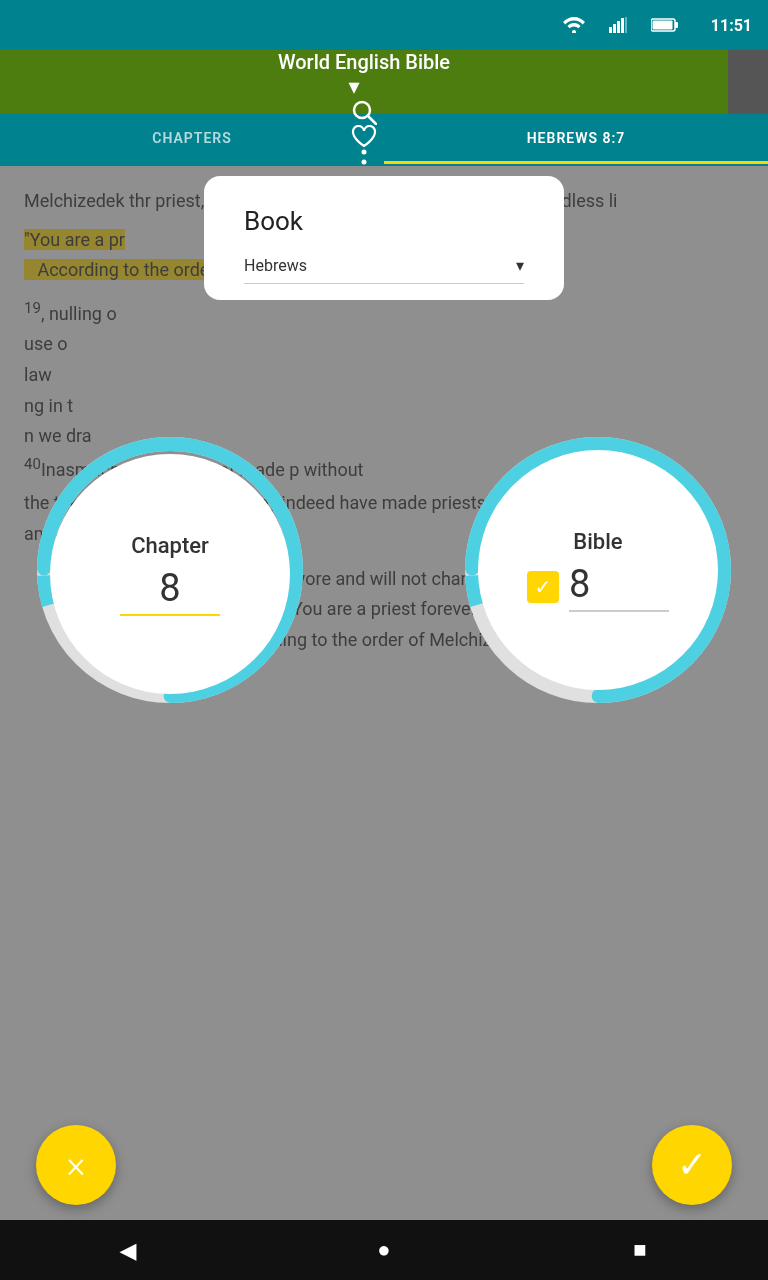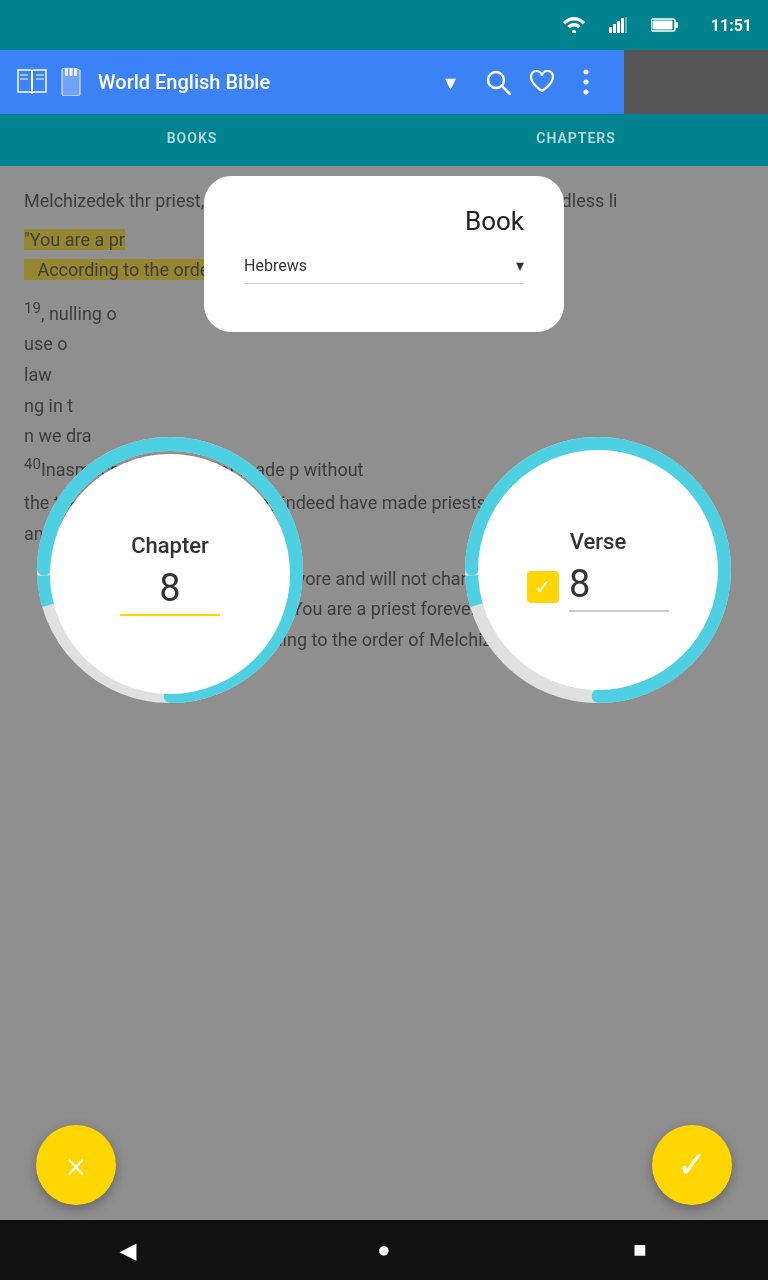--- a/index.html
+++ b/index.html
@@ -13,25 +13,26 @@
       display: flex; align-items: center; justify-content: flex-end;
       padding: 0 16px;
       color: white;
       font-size: 16px; font-weight: bold;
     }
     .status-bar .time { margin-left: 8px; }
     .status-icons { display: flex; align-items: center; gap: 24px; }
 
     
     .app-bar {
-      width: 624px; height: 64px;
-      background: #3b82f6;
+      width: 728px; height: 64px;
+      background: #4d7c0f;
       display: flex; align-items: center;
       padding: 0 16px;
       color: white;
+      flex-direction: column;
     }
     .app-bar .title { font-size: 20px; font-weight: 500; flex: 1; }
     .app-bar .icon-btn { width: 44px; height: 44px; display:flex; align-items:center; justify-content:center; cursor:pointer; }
 
     
     .tab-bar {
       width: 768px; height: 52px;
       background: #00838F;
       display: flex; align-items: stretch;
       border-bottom: 2px solid transparent;
@@ -79,24 +80,24 @@
       z-index: 10;
     }
 
     
     .book-dialog {
       position: absolute;
       top: 60px; left: 50%;
       transform: translateX(-50%);
       width: 360px;
       background: white;
-      border-radius: 27px;
-      padding: 30px 40px 48px;
+      border-radius: 16px;
+      padding: 30px 40px 16px;
       z-index: 20;
-      text-align: right;
+      text-align: left;
     }
     .book-dialog .dialog-title { font-size: 26px; font-weight: 400; color: #222; margin-bottom: 20px; }
     .book-dropdown {
       width: 100%;
       display: flex; align-items: center; justify-content: space-between;
       font-size: 16px; color: #333;
       border-bottom: 1px solid #ccc;
       padding-bottom: 8px;
       cursor: pointer;
     }
@@ -244,24 +245,24 @@
     <svg width="6" height="26" viewBox="0 0 6 26" fill="white">
       <circle cx="3" cy="3" r="2.5"></circle>
       <circle cx="3" cy="13" r="2.5"></circle>
       <circle cx="3" cy="23" r="2.5"></circle>
     </svg>
   </div>
 </div>
 
 <div class="tab-bar">
   <div class="tab">
-    <span>BOOKS</span>
-  </div>
-  <div class="tab">
     <span>CHAPTERS</span>
+  </div>
+  <div class="tab active">
+    <span>HEBREWS 8:7</span>
   </div>
 </div>
 
 <div class="content-area">
   <p>Melchizedek th<span style="background:transparent">r priest,  who has been m</span>a fleshly commandm<span>f an endless li</span></p>
   <p style="margin-top:8px;">
     <span class="highlight-yellow">"You are a pr</span><br>
     <span class="highlight-yellow">&nbsp;&nbsp;&nbsp;According to the order of Melchizedek."</span>
   </p>
   <p style="margin-top:10px;">
@@ -303,21 +304,21 @@
 
 <div class="verse-wheel" style="top:430px;">
   <svg width="280" height="280" viewBox="0 0 280 280">
     <circle class="ring-bg" cx="140" cy="140" r="126"></circle>
 
     <circle class="ring-fill" cx="140" cy="140" r="126" stroke-dasharray="593 200" stroke-dashoffset="198" transform="rotate(-90 140 140)"></circle>
 
     <circle fill="none" stroke="#4DD0E1" stroke-width="14" cx="140" cy="140" r="126" stroke-dasharray="30 762" stroke-dashoffset="-558" transform="rotate(-90 140 140)"></circle>
   </svg>
   <div class="verse-inner">
-    <div class="wheel-label">Verse</div>
+    <div class="wheel-label">Bible</div>
     <div class="verse-row">
       <div class="checkbox-icon">✓</div>
       <div class="verse-value">8</div>
     </div>
   </div>
 </div>
 
 <div class="cancel-btn">
   <span class="x-icon">×</span>
 </div>

